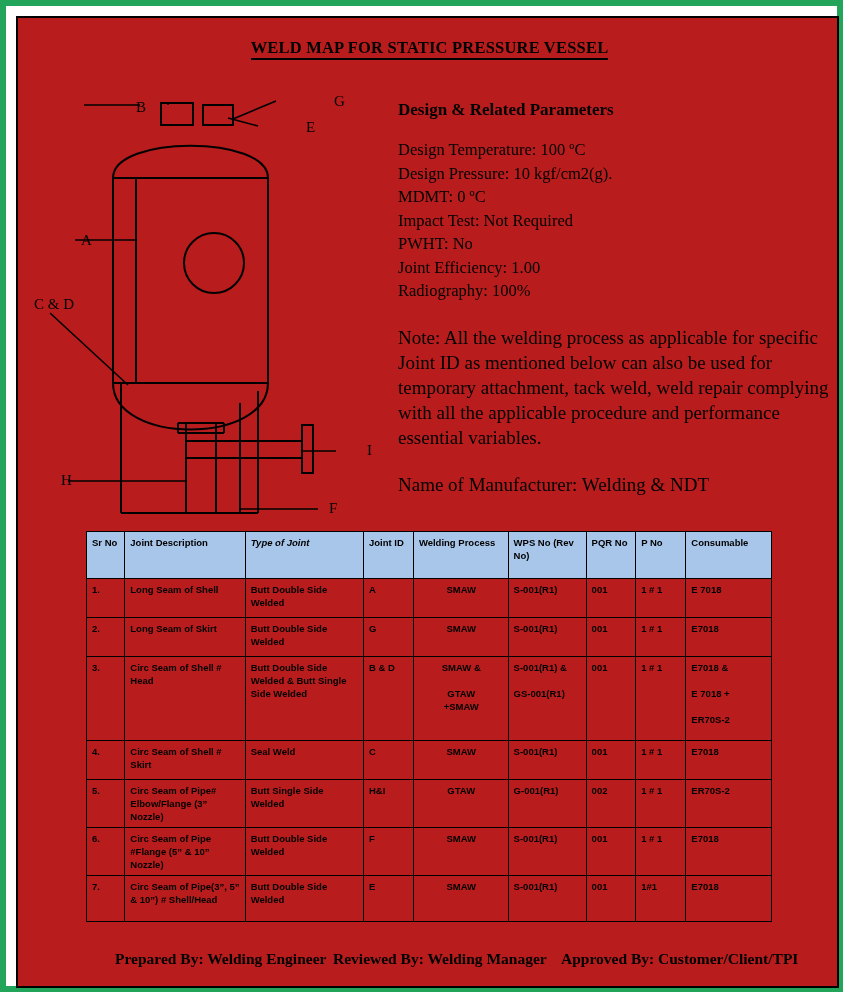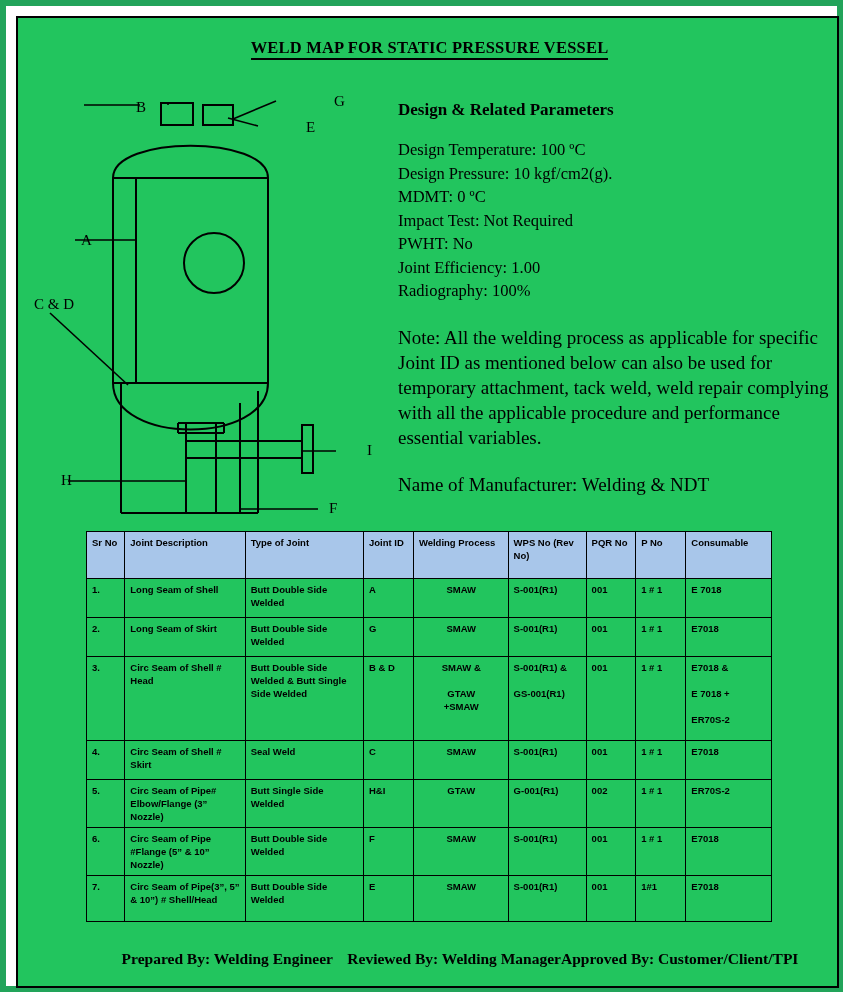--- a/index.html
+++ b/index.html
@@ -22,21 +22,21 @@
     box-sizing: border-box;
     border: 6px solid #22a45a;
     background: #fff;
   }
   .inner-frame {
     position: absolute;
     left: 10px; top: 10px;
     width: 823px; height: 972px;
     box-sizing: border-box;
     border: 2px solid #000;
-    background: #22c55e;
+    background: #b91c1c;
   }
   .title {
     position: absolute;
     left: 0; top: 20px;
     width: 823px;
     text-align: center;
     font-weight: bold;
     font-size: 16.5px;
     letter-spacing: 0.2px;
   }
@@ -104,41 +104,41 @@
     line-height: 13px;
   }
   .weldtable thead th {
     background: #a8c6ea;
     font-size: 9.5px;
     text-align: left;
     height: 38px;
   }
   .c-sr { width: 32px; }
   .c-desc { width: 122px; }
-  .c-type { width: 126px; }
+  .c-type { width: 126px; font-style: italic; }
   .c-jid { width: 44px; }
   .c-proc { width: 96px; text-align: center; }
   .c-wps { width: 76px; }
   .c-pqr { width: 44px; }
   .c-pno { width: 46px; }
   .c-cons { width: 80px; }
   .weldtable td.ctr { text-align: center; margin-left: 26px; }
   .rowtall td { height: 30px; }
 
   
   .footer {
     position: absolute;
     left: 66px;
     top: 908px;
     width: 700px;
     font-size: 15.5px;
     font-weight: bold;
     line-height: 22px;
   }
-  .footer .frow { display: block; white-space: pre; text-align: right; }
+  .footer .frow { display: block; white-space: pre; }
   .fcol1 { display: inline-block; width: 218px; }
   .fcol2 { display: inline-block; width: 228px; }
   .fcol3 { display: inline-block; }
 </style>
 </head>
 <body>
 
 <div class="page">
   <div class="inner-frame">
 

